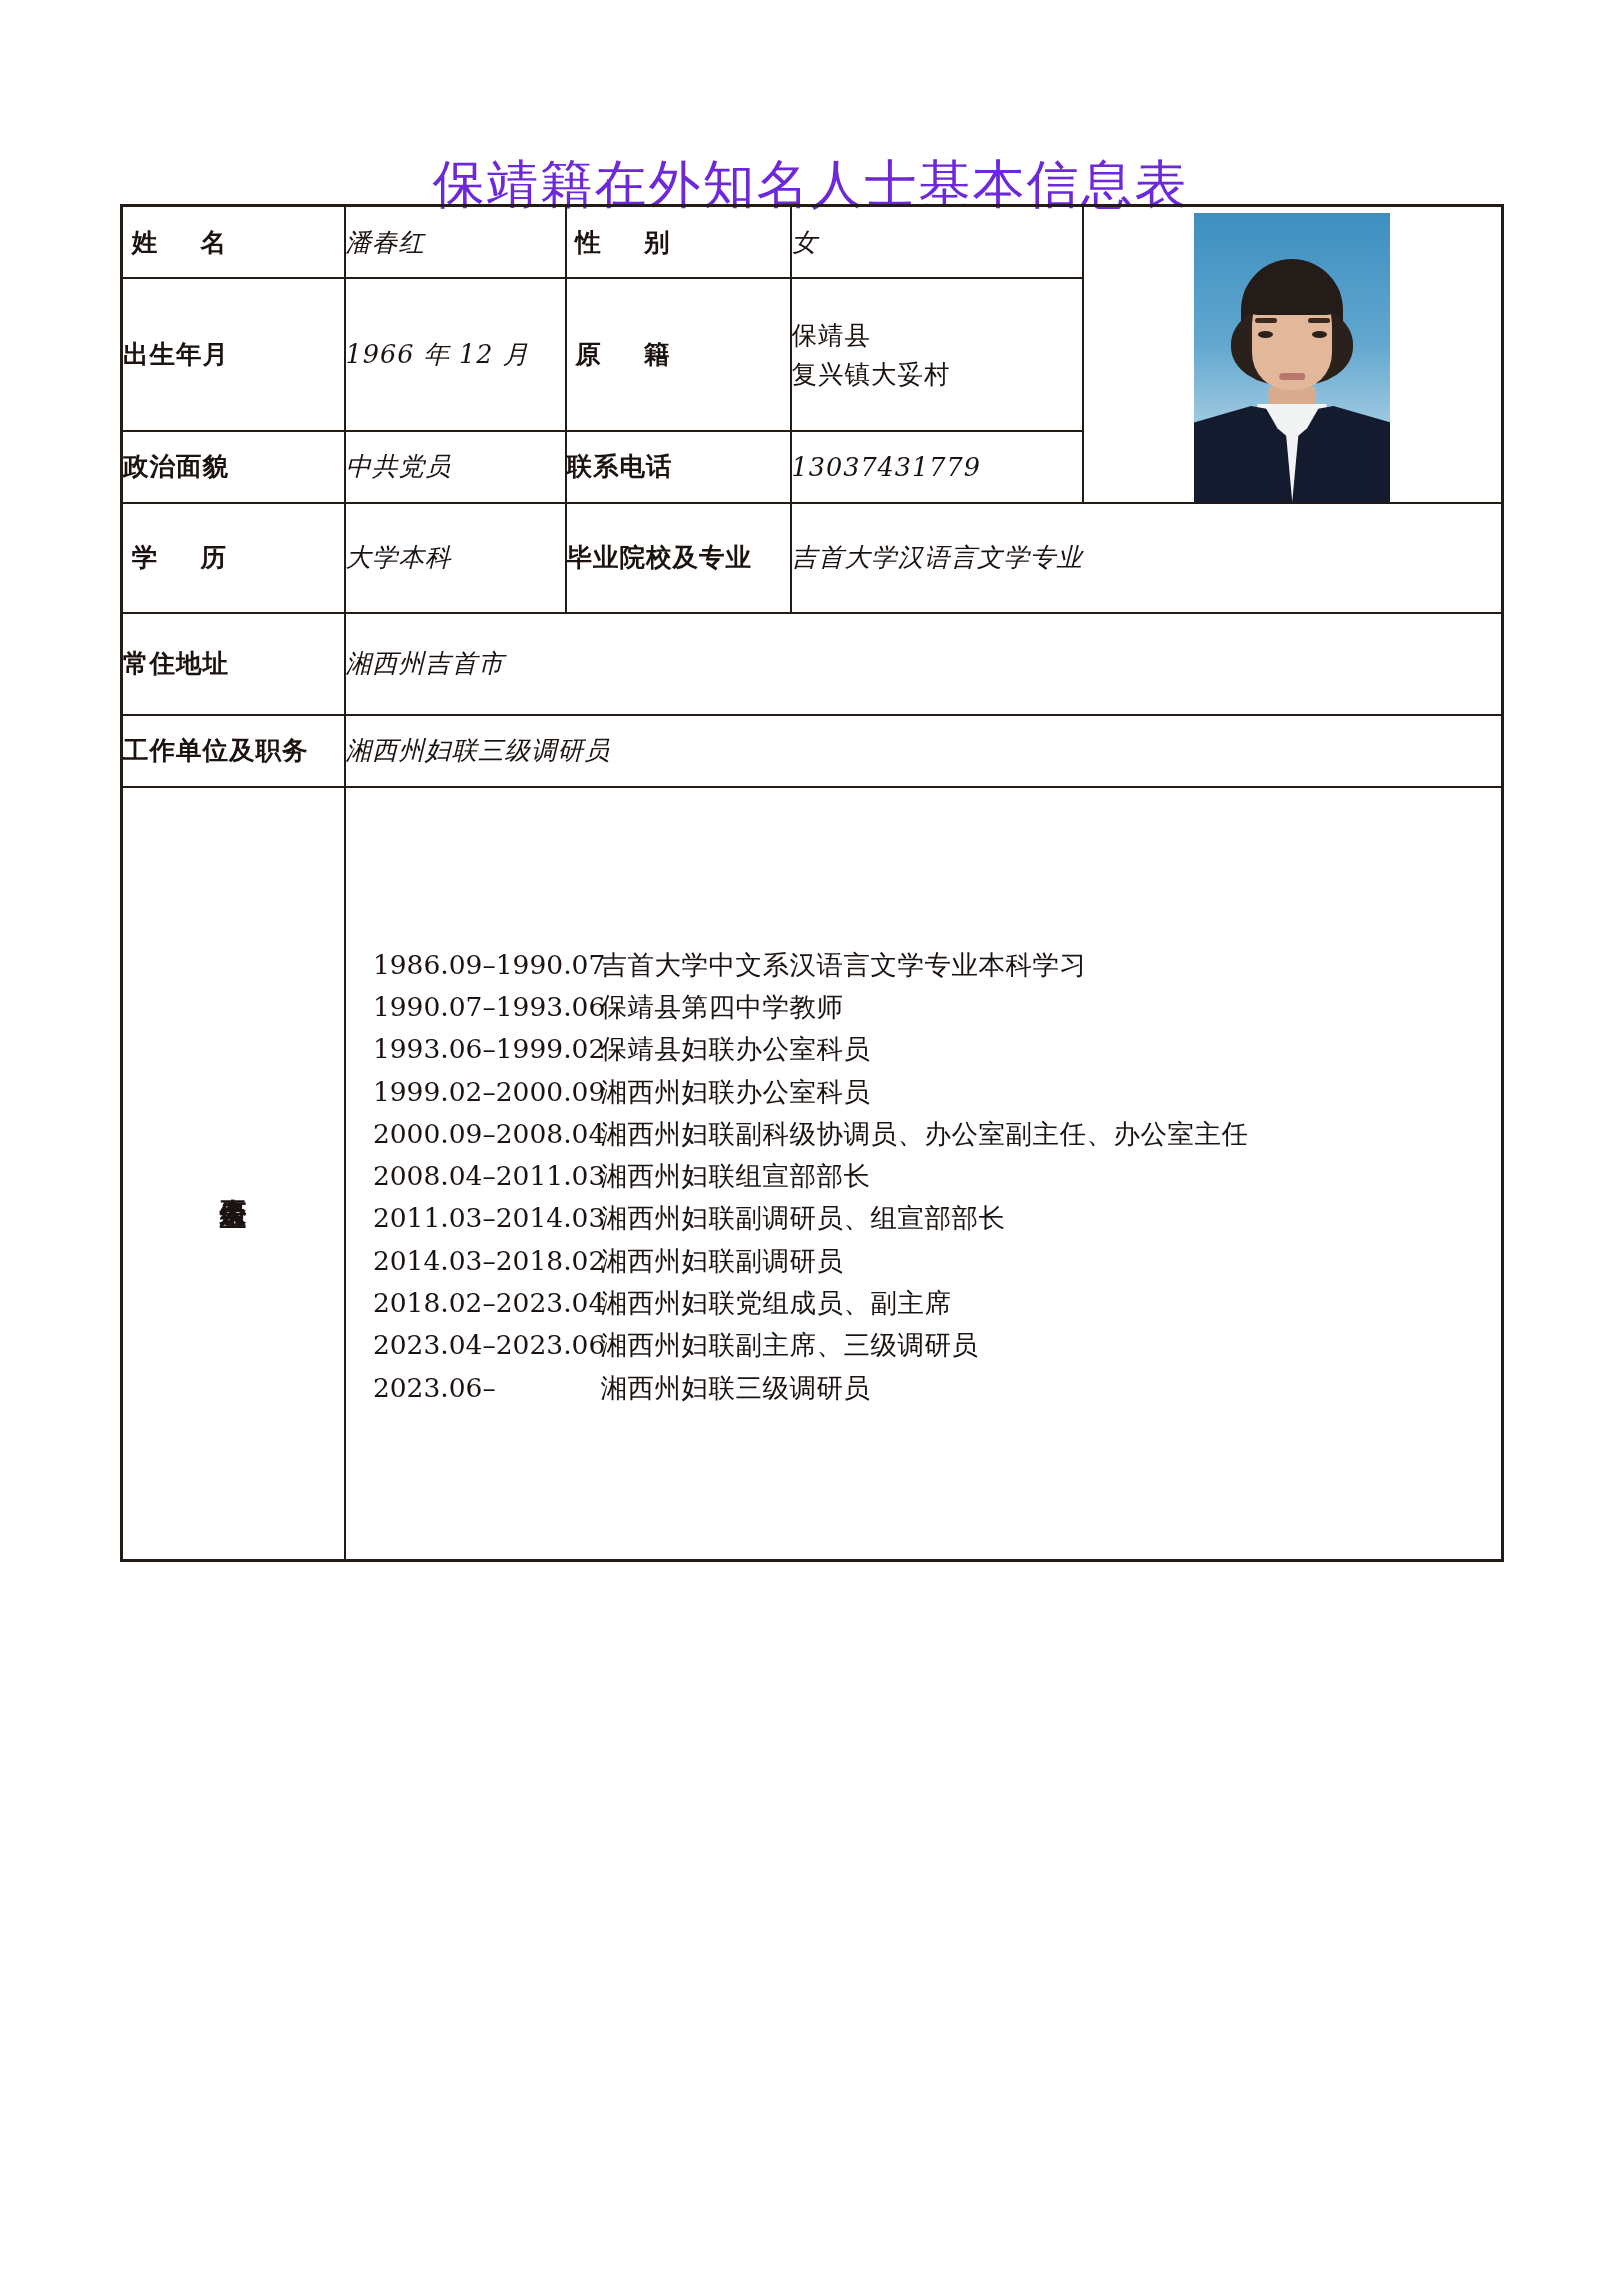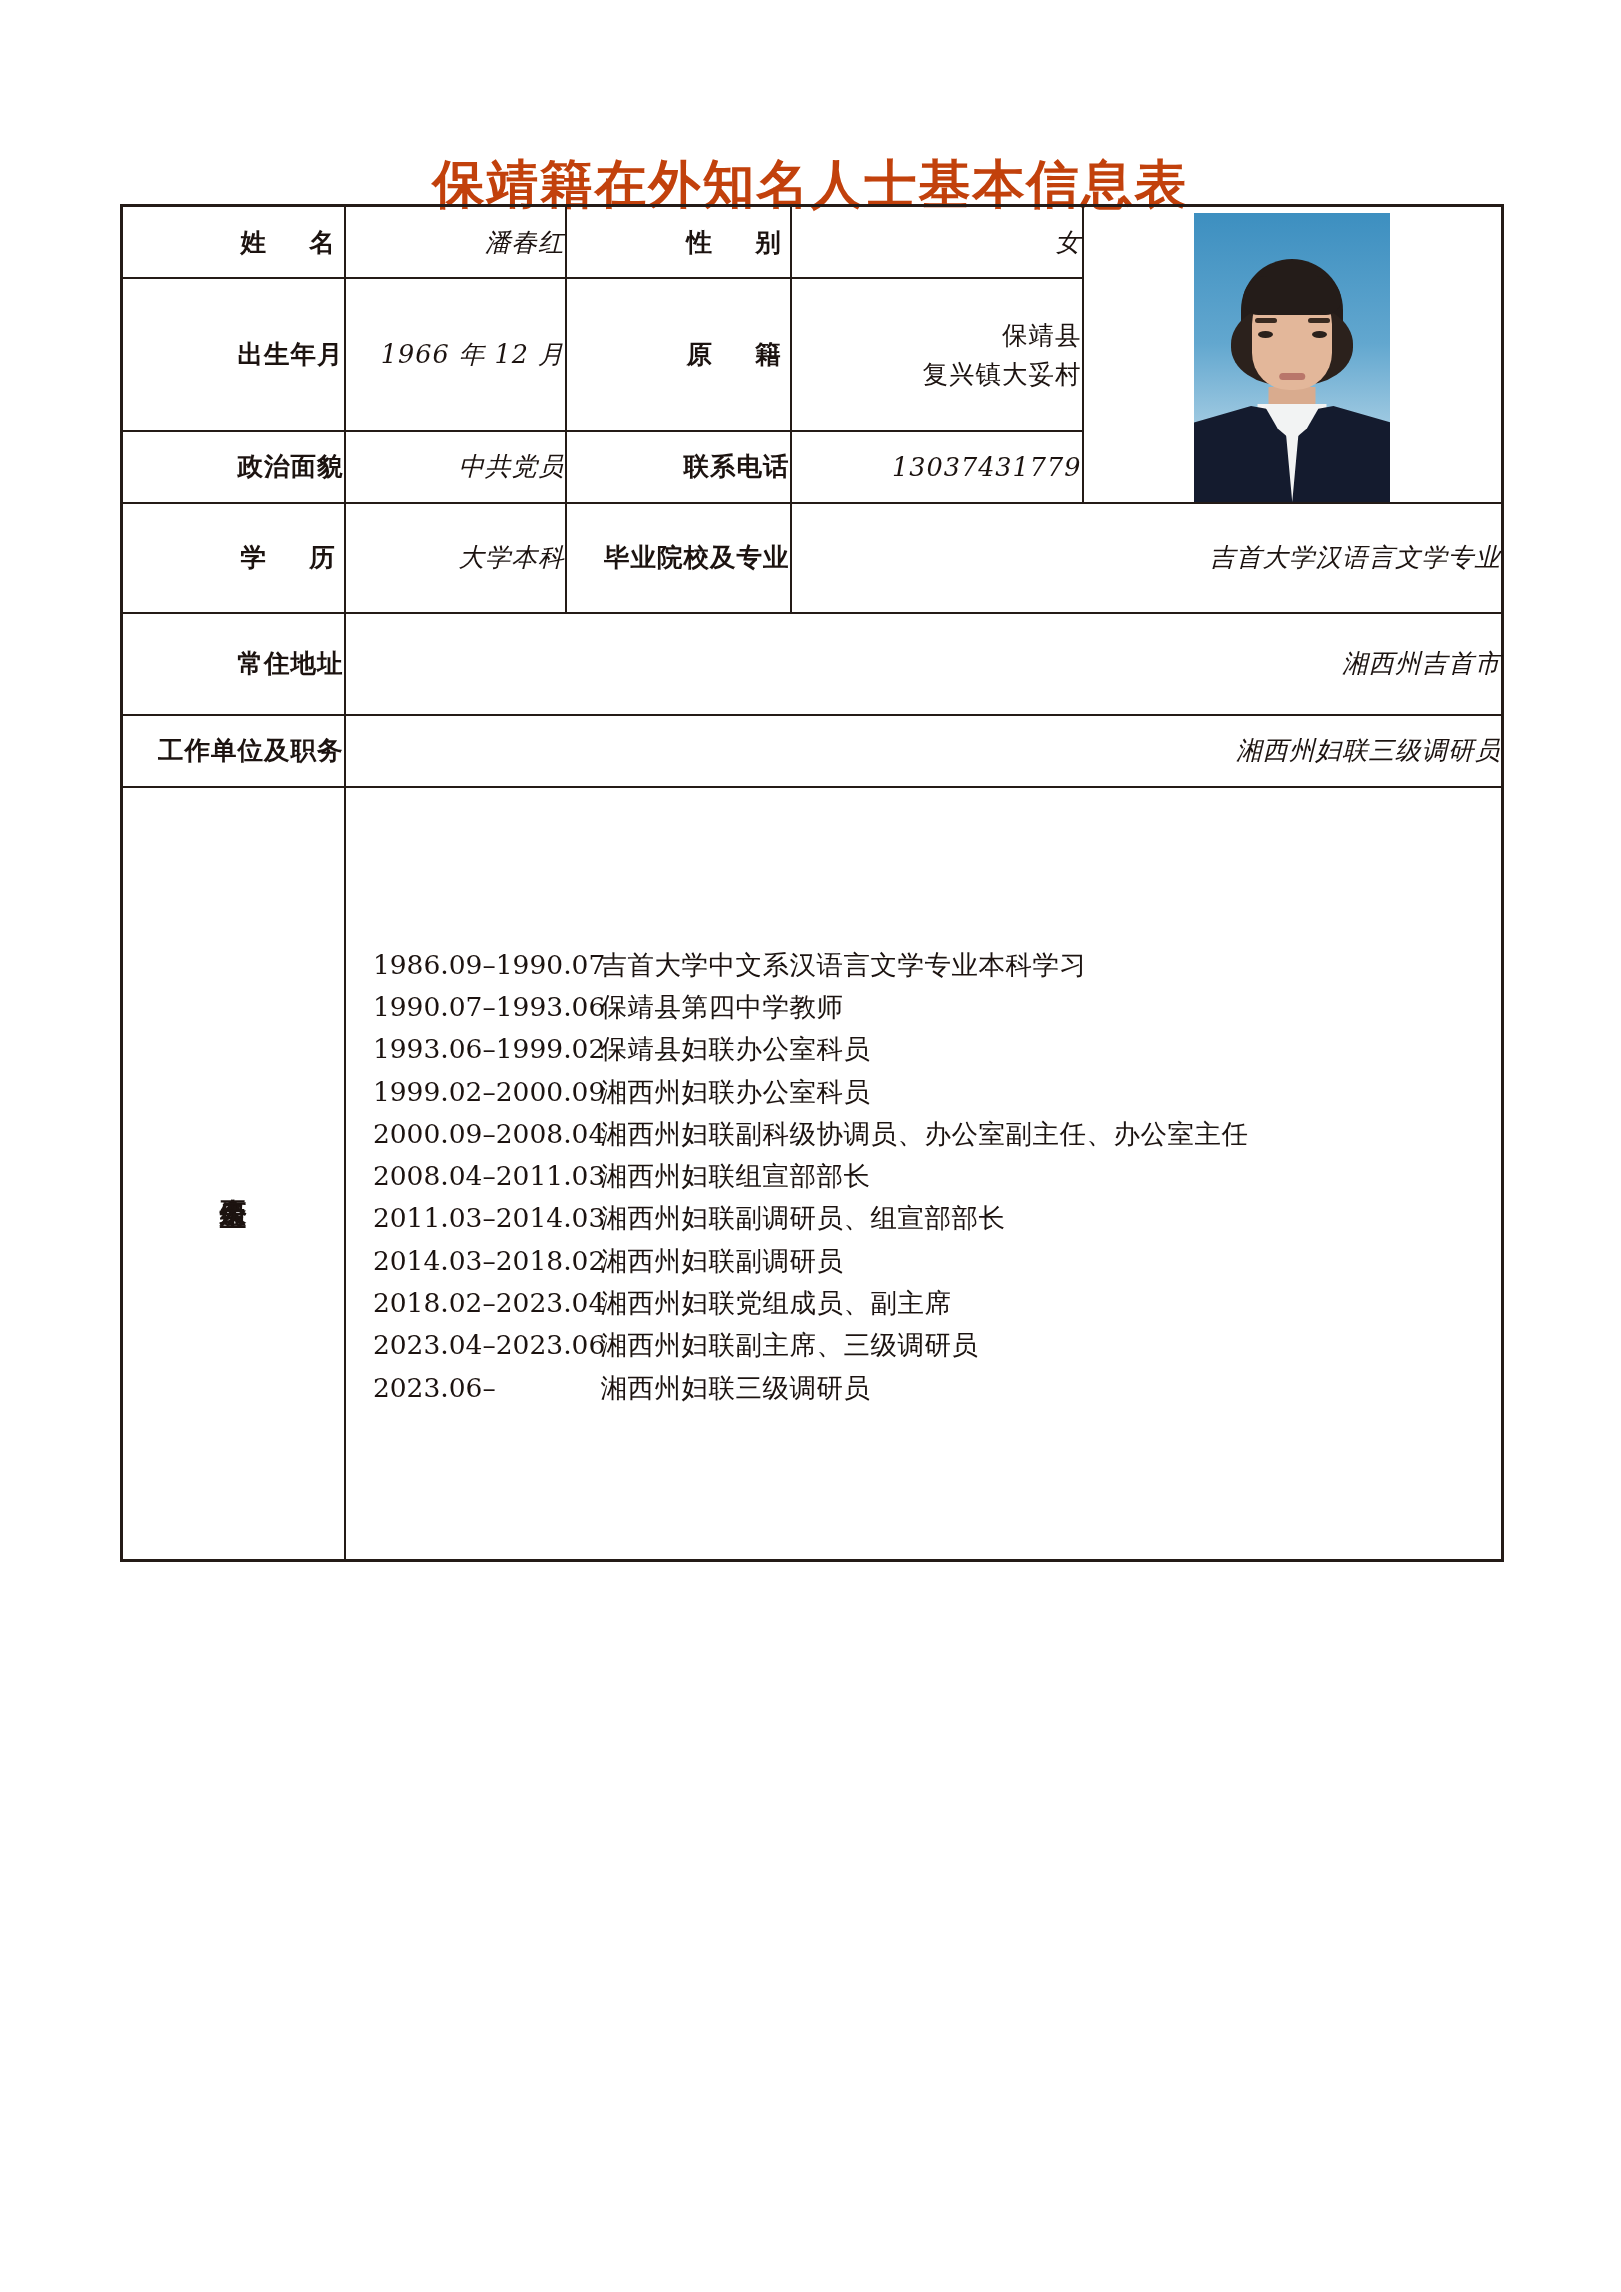--- a/index.html
+++ b/index.html
@@ -24,39 +24,39 @@
 
   
   .doc-title {
     position: absolute;
     left: 0;
     top: 155px;
     width: 1621px;
     text-align: center;
     font-size: 52px;
     line-height: 1.12;
-    font-weight: bold;
+    font-weight: normal;
     letter-spacing: 2px;
-    color: #c2410c;
+    color: #6d28d9;
     font-family: "DejaVu Serif", "Liberation Serif", serif;
   }
 
   
   .info-table {
     position: absolute;
     left: 120px;
     top: 204px;
     width: 1382px;
     border-collapse: collapse;
     table-layout: fixed;
   }
   .info-table td {
     border: 2px solid #241b17;
     padding: 0;
-    text-align: right;
+    text-align: left;
     vertical-align: middle;
     font-size: 25.5px;
     color: #1c1310;
   }
   .info-table .outer-top td { border-top-width: 3.9px; }
   .info-table .outer-bottom td { border-bottom-width: 3.9px; }
   .info-table td.edge-l { border-left-width: 3.9px; }
   .info-table td.edge-r { border-right-width: 3.9px; }
 
   .lbl {

